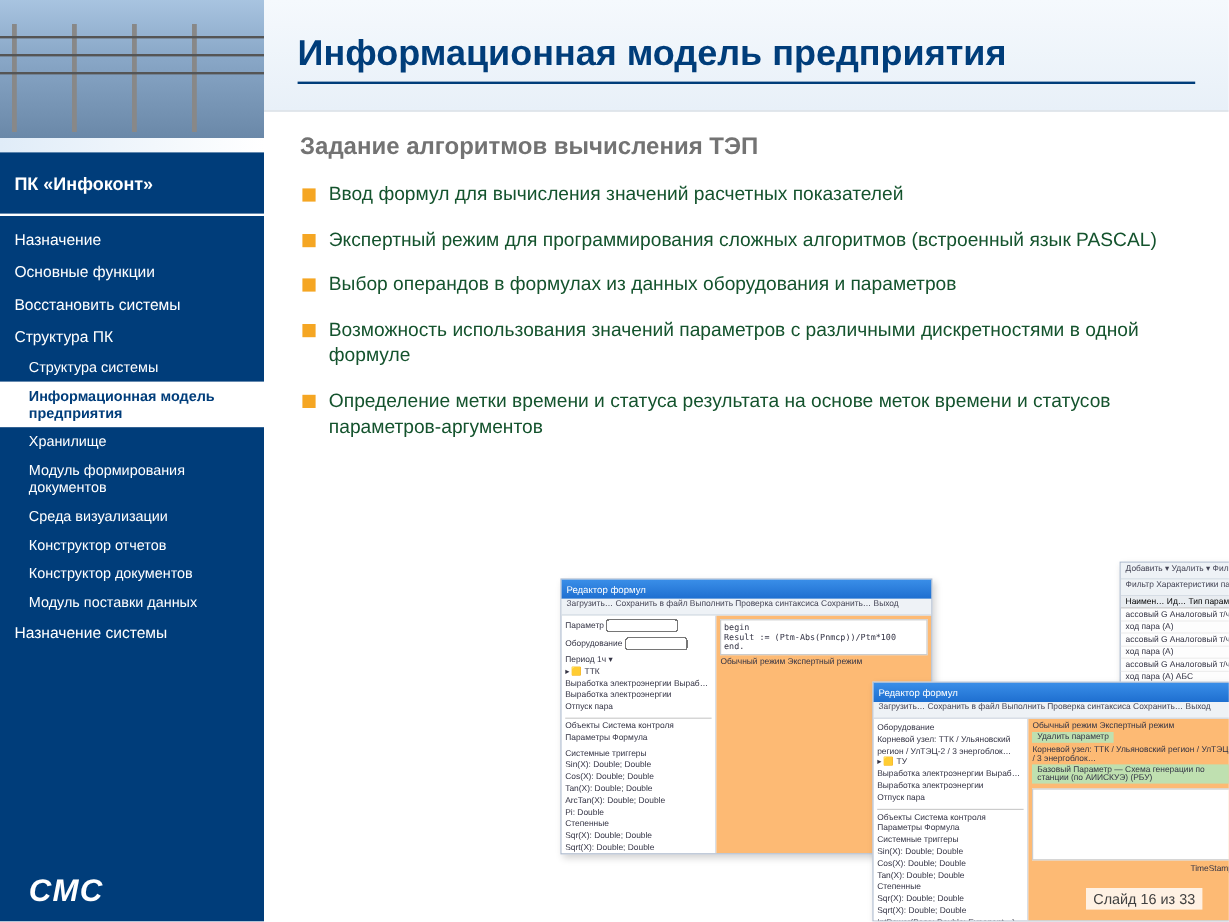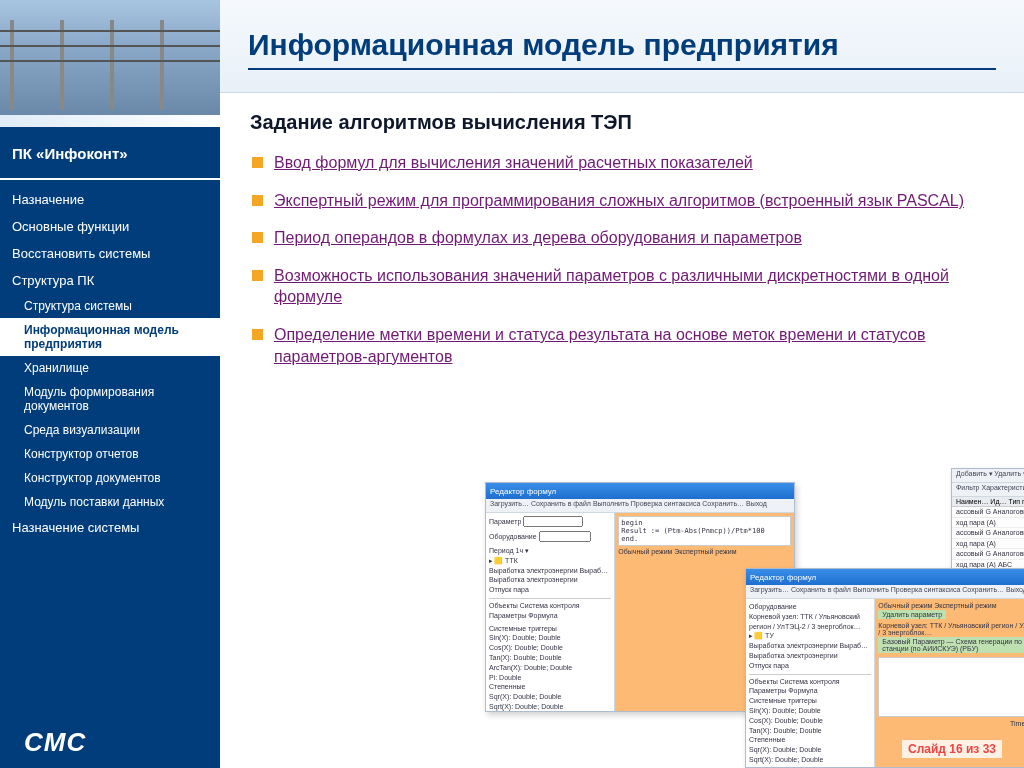--- a/index.html
+++ b/index.html
@@ -21,41 +21,41 @@
   
   .logo-wrap { margin-top: auto; padding: 14px 24px 10px; }
   .logo { font-size: 26px; font-weight: bold; letter-spacing: 1px; font-style: italic; }
   
   .main { flex: 1; display: flex; flex-direction: column; position: relative; }
   .title-bar { background: linear-gradient(180deg, #f5f9fd 0%, #e8f0f8 100%); border-bottom: 1px solid #d0d8e0; padding: 28px 28px 22px; }
   .title { font-size: 30px; font-weight: bold; color: #003d7a; }
   .title-rule { height: 2px; background: #003d7a; margin-top: 6px; }
   
   .content { padding: 18px 30px 0; }
-  .subtitle { font-size: 20px; font-weight: bold; color: #0f172a; margin-bottom: 18px; }
+  .subtitle { font-size: 20px; font-weight: bold; color: #737373; margin-bottom: 18px; }
   .bullets { list-style: none; }
-  .bullets li { position: relative; padding-left: 24px; margin-bottom: 16px; font-size: 16px; color: #701a75; line-height: 1.35; text-decoration: underline; }
+  .bullets li { position: relative; padding-left: 24px; margin-bottom: 16px; font-size: 16px; color: #14532d; line-height: 1.35; }
   .bullets li::before { content: ""; position: absolute; left: 2px; top: 5px; width: 11px; height: 11px; background: #f5a623; }
   
-  .screenshots { position: absolute; left: 195px; right: 0; bottom: 30px; height: 270px; pointer-events: none; }
+  .screenshots { position: absolute; left: 177px; right: 0; bottom: 30px; height: 270px; pointer-events: none; }
   .shot { position: absolute; background: #fdfdfd; border: 1px solid #aebcd0; box-shadow: 2px 3px 6px rgba(0,0,0,.18); }
   .shot.s1 { left: 70px;  top: 14px;  width: 310px; height: 230px; }
   .shot.s2 { left: 330px; top: 100px; width: 310px; height: 200px; }
   .shot.s3 { left: 536px; top: 0;     width: 300px; height: 180px; }
   .shot-titlebar { height: 16px; background: linear-gradient(180deg, #3a8ee8 0%, #1e6fd0 100%); display:flex; align-items:center; padding:0 4px; }
   .shot-titlebar span { color:#fff; font-size:8px; }
   .shot-toolbar { height: 14px; background: #eef2f6; border-bottom:1px solid #d0d8e0; font-size:7px; color:#445; padding: 1px 4px; white-space: nowrap; overflow:hidden; }
   .shot-body { display:flex; height: calc(100% - 30px); overflow:hidden; }
   .shot-tree { width: 42%; background: #fff; border-right:1px solid #d0d8e0; font-size:7px; color:#334; padding:3px; line-height:1.4; }
   .shot-panel { flex:1; background:#fdba74; font-size:7px; color:#334; padding:3px; }
   .shot-panel .label { display:inline-block; background:#bfe0b0; padding:1px 4px; margin:1px 0; }
   .shot .tablehdr { font-size:7px; background:#e8ecf0; padding:1px 4px; border-bottom:1px solid #ccc; white-space:nowrap; overflow:hidden; }
   .shot .tablerow { font-size:7px; padding:1px 4px; border-bottom:1px solid #eee; white-space:nowrap; overflow:hidden; color:#334; }
   
-  .footer { position: absolute; right: 22px; bottom: 10px; font-size: 12px; color: #ef4444; font-weight: bold; background: rgba(255,255,255,.8); padding: 2px 6px; }
+  .footer { position: absolute; right: 22px; bottom: 10px; font-size: 12px; color: #404040; font-weight: normal; background: rgba(255,255,255,.8); padding: 2px 6px; }
 </style>
 </head>
 <body>
 
 <div class="slide">
 
   <aside class="sidebar">
     <div class="sidebar-photo"></div>
     <div class="sidebar-bottom-accent"></div>
     <div class="product-title">ПК «Инфоконт»</div>
@@ -83,21 +83,21 @@
   <main class="main">
     <div class="title-bar">
       <div class="title">Информационная модель предприятия</div>
       <div class="title-rule"></div>
     </div>
     <div class="content">
       <div class="subtitle">Задание алгоритмов вычисления ТЭП</div>
       <ul class="bullets">
         <li>Ввод формул для вычисления значений расчетных показателей</li>
         <li>Экспертный режим для программирования сложных алгоритмов (встроенный язык PASCAL)</li>
-        <li>Период операндов в формулах из дерева оборудования и параметров</li>
+        <li>Выбор операндов в формулах из данных оборудования и параметров</li>
         <li>Возможность использования значений параметров с различными дискретностями  в одной формуле</li>
         <li>Определение метки времени и статуса результата на основе меток времени и статусов параметров-аргументов</li>
       </ul>
     </div>
 
     <div class="screenshots">
 
       <div class="shot s3">
         <div class="shot-toolbar">Добавить ▾  Удалить ▾   Фильтр  Применить  Сброс  Восстановить архивные таблицы</div>
         <div class="shot-toolbar">Фильтр  Характеристики параме…</div>

